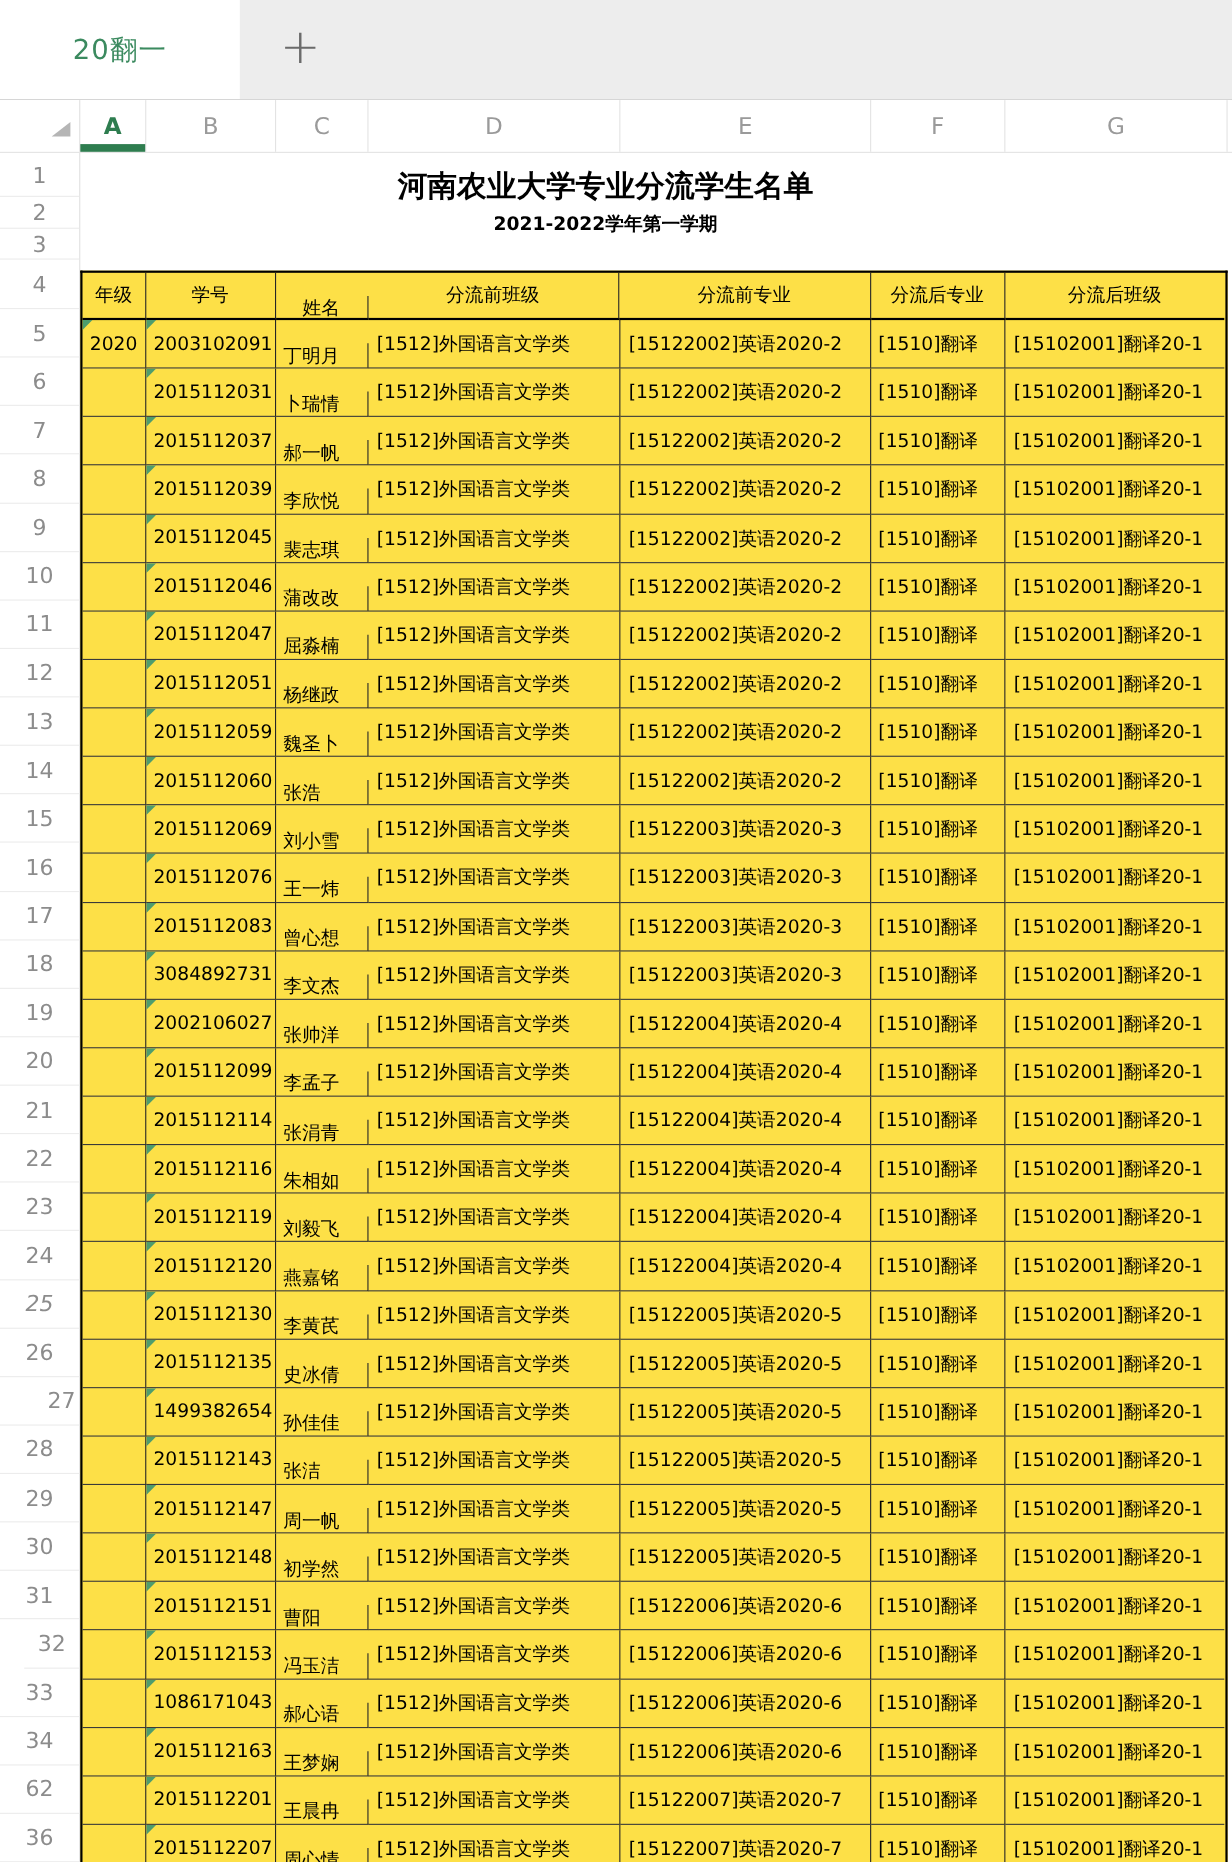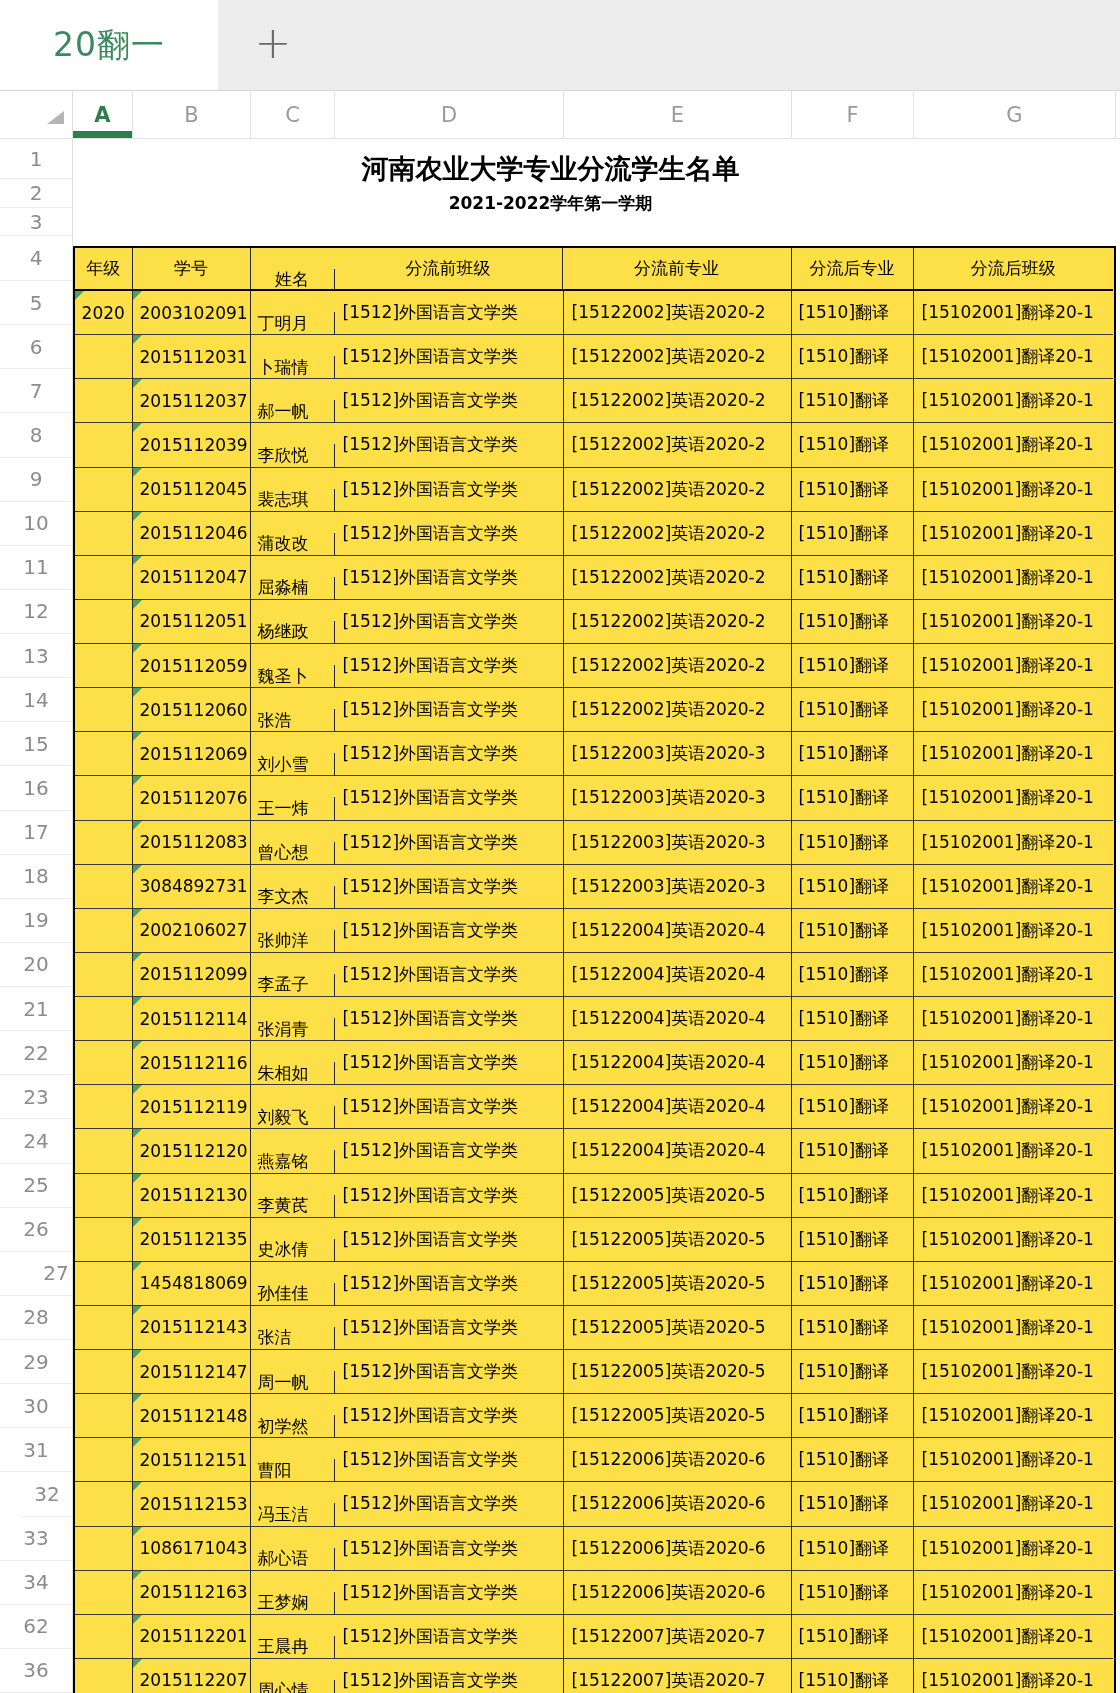--- a/index.html
+++ b/index.html
@@ -3,21 +3,21 @@
 <meta charset="utf-8">
 <style>
   * { margin:0; padding:0; box-sizing:border-box; }
   html,body { width:1120px; height:1693px; overflow:hidden; background:#fff;
     font-family:"DejaVu Sans","Liberation Sans",sans-serif; }
   .app { position:relative; width:1120px; height:1693px; background:#fff; }
 
   
   .tabbar { display:flex; height:91px; background:#ededed; border-bottom:1px solid #d6d6d6; }
   .tab-active { width:218px; background:#fff; display:flex; align-items:center; justify-content:center; }
-  .tab-active .tab-label { color:#3b8a5f; font-size:33px; letter-spacing:1px; }
+  .tab-active .tab-label { color:#3b8a5f; font-size:25px; letter-spacing:1px; }
   .tab-add { width:110px; display:flex; align-items:center; justify-content:center; cursor:pointer; }
   .plus-icon { color:#6b6b6b; font-size:44px; font-weight:200; line-height:1; margin-top:-4px; }
 
   
   .colheaders { display:flex; height:48px; background:#fff; border-bottom:1px solid #e3e3e3; }
   .corner { width:73px; position:relative; border-right:1px solid #e0e0e0; }
   .select-all-tri { position:absolute; right:8px; bottom:14px; width:0; height:0;
     border-left:17px solid transparent; border-bottom:13px solid #b5b5b5; }
   .colletter { display:flex; align-items:center; justify-content:center;
     color:#9a9a9a; font-size:21px; border-right:1px solid #e3e3e3; position:relative; height:100%; }
@@ -103,21 +103,21 @@
         <div class="gutter-cell" style="height: 44.125px;">15</div>
         <div class="gutter-cell" style="height: 44.125px;">16</div>
         <div class="gutter-cell" style="height: 44.125px;">17</div>
         <div class="gutter-cell" style="height: 44.125px;">18</div>
         <div class="gutter-cell" style="height: 44.125px;">19</div>
         <div class="gutter-cell" style="height: 44.125px;">20</div>
         <div class="gutter-cell" style="height: 44.125px;">21</div>
         <div class="gutter-cell" style="height: 44.125px;">22</div>
         <div class="gutter-cell" style="height: 44.125px;">23</div>
         <div class="gutter-cell" style="height: 44.125px;">24</div>
-        <div class="gutter-cell" style="height: 44.125px;">25</div>
+        <div class="gutter-cell" style="height: 44.125px; font-style: italic;">25</div>
         <div class="gutter-cell" style="height: 44.125px;">26</div>
         <div class="gutter-cell" style="height: 44.125px; padding-left: 40px;">27</div>
         <div class="gutter-cell" style="height: 44.125px;">28</div>
         <div class="gutter-cell" style="height: 44.125px;">29</div>
         <div class="gutter-cell" style="height: 44.125px;">30</div>
         <div class="gutter-cell" style="height: 44.125px;">31</div>
         <div class="gutter-cell" style="height: 44.125px; margin-left: 22px;">32</div>
         <div class="gutter-cell" style="height: 44.125px;">33</div>
         <div class="gutter-cell" style="height: 44.125px;">34</div>
         <div class="gutter-cell" style="height: 44.125px;">62</div>
@@ -692,21 +692,21 @@
                 <span>[15102001]翻译20-1</span>
               </div>
   </div>
 
   <div class="tr trow">
     <div class="td c0">
                 <span></span>
               </div>
     <div class="td c1">
                 <span class="tri"></span>
-                <span>1454818069</span>
+                <span>1499382654</span>
               </div>
     <div class="td c2">
                 <span>孙佳佳</span>
               </div>
     <div class="td c3">
                 <span>[1512]外国语言文学类</span>
               </div>
     <div class="td c4">
                 <span>[15122005]英语2020-5</span>
               </div>

